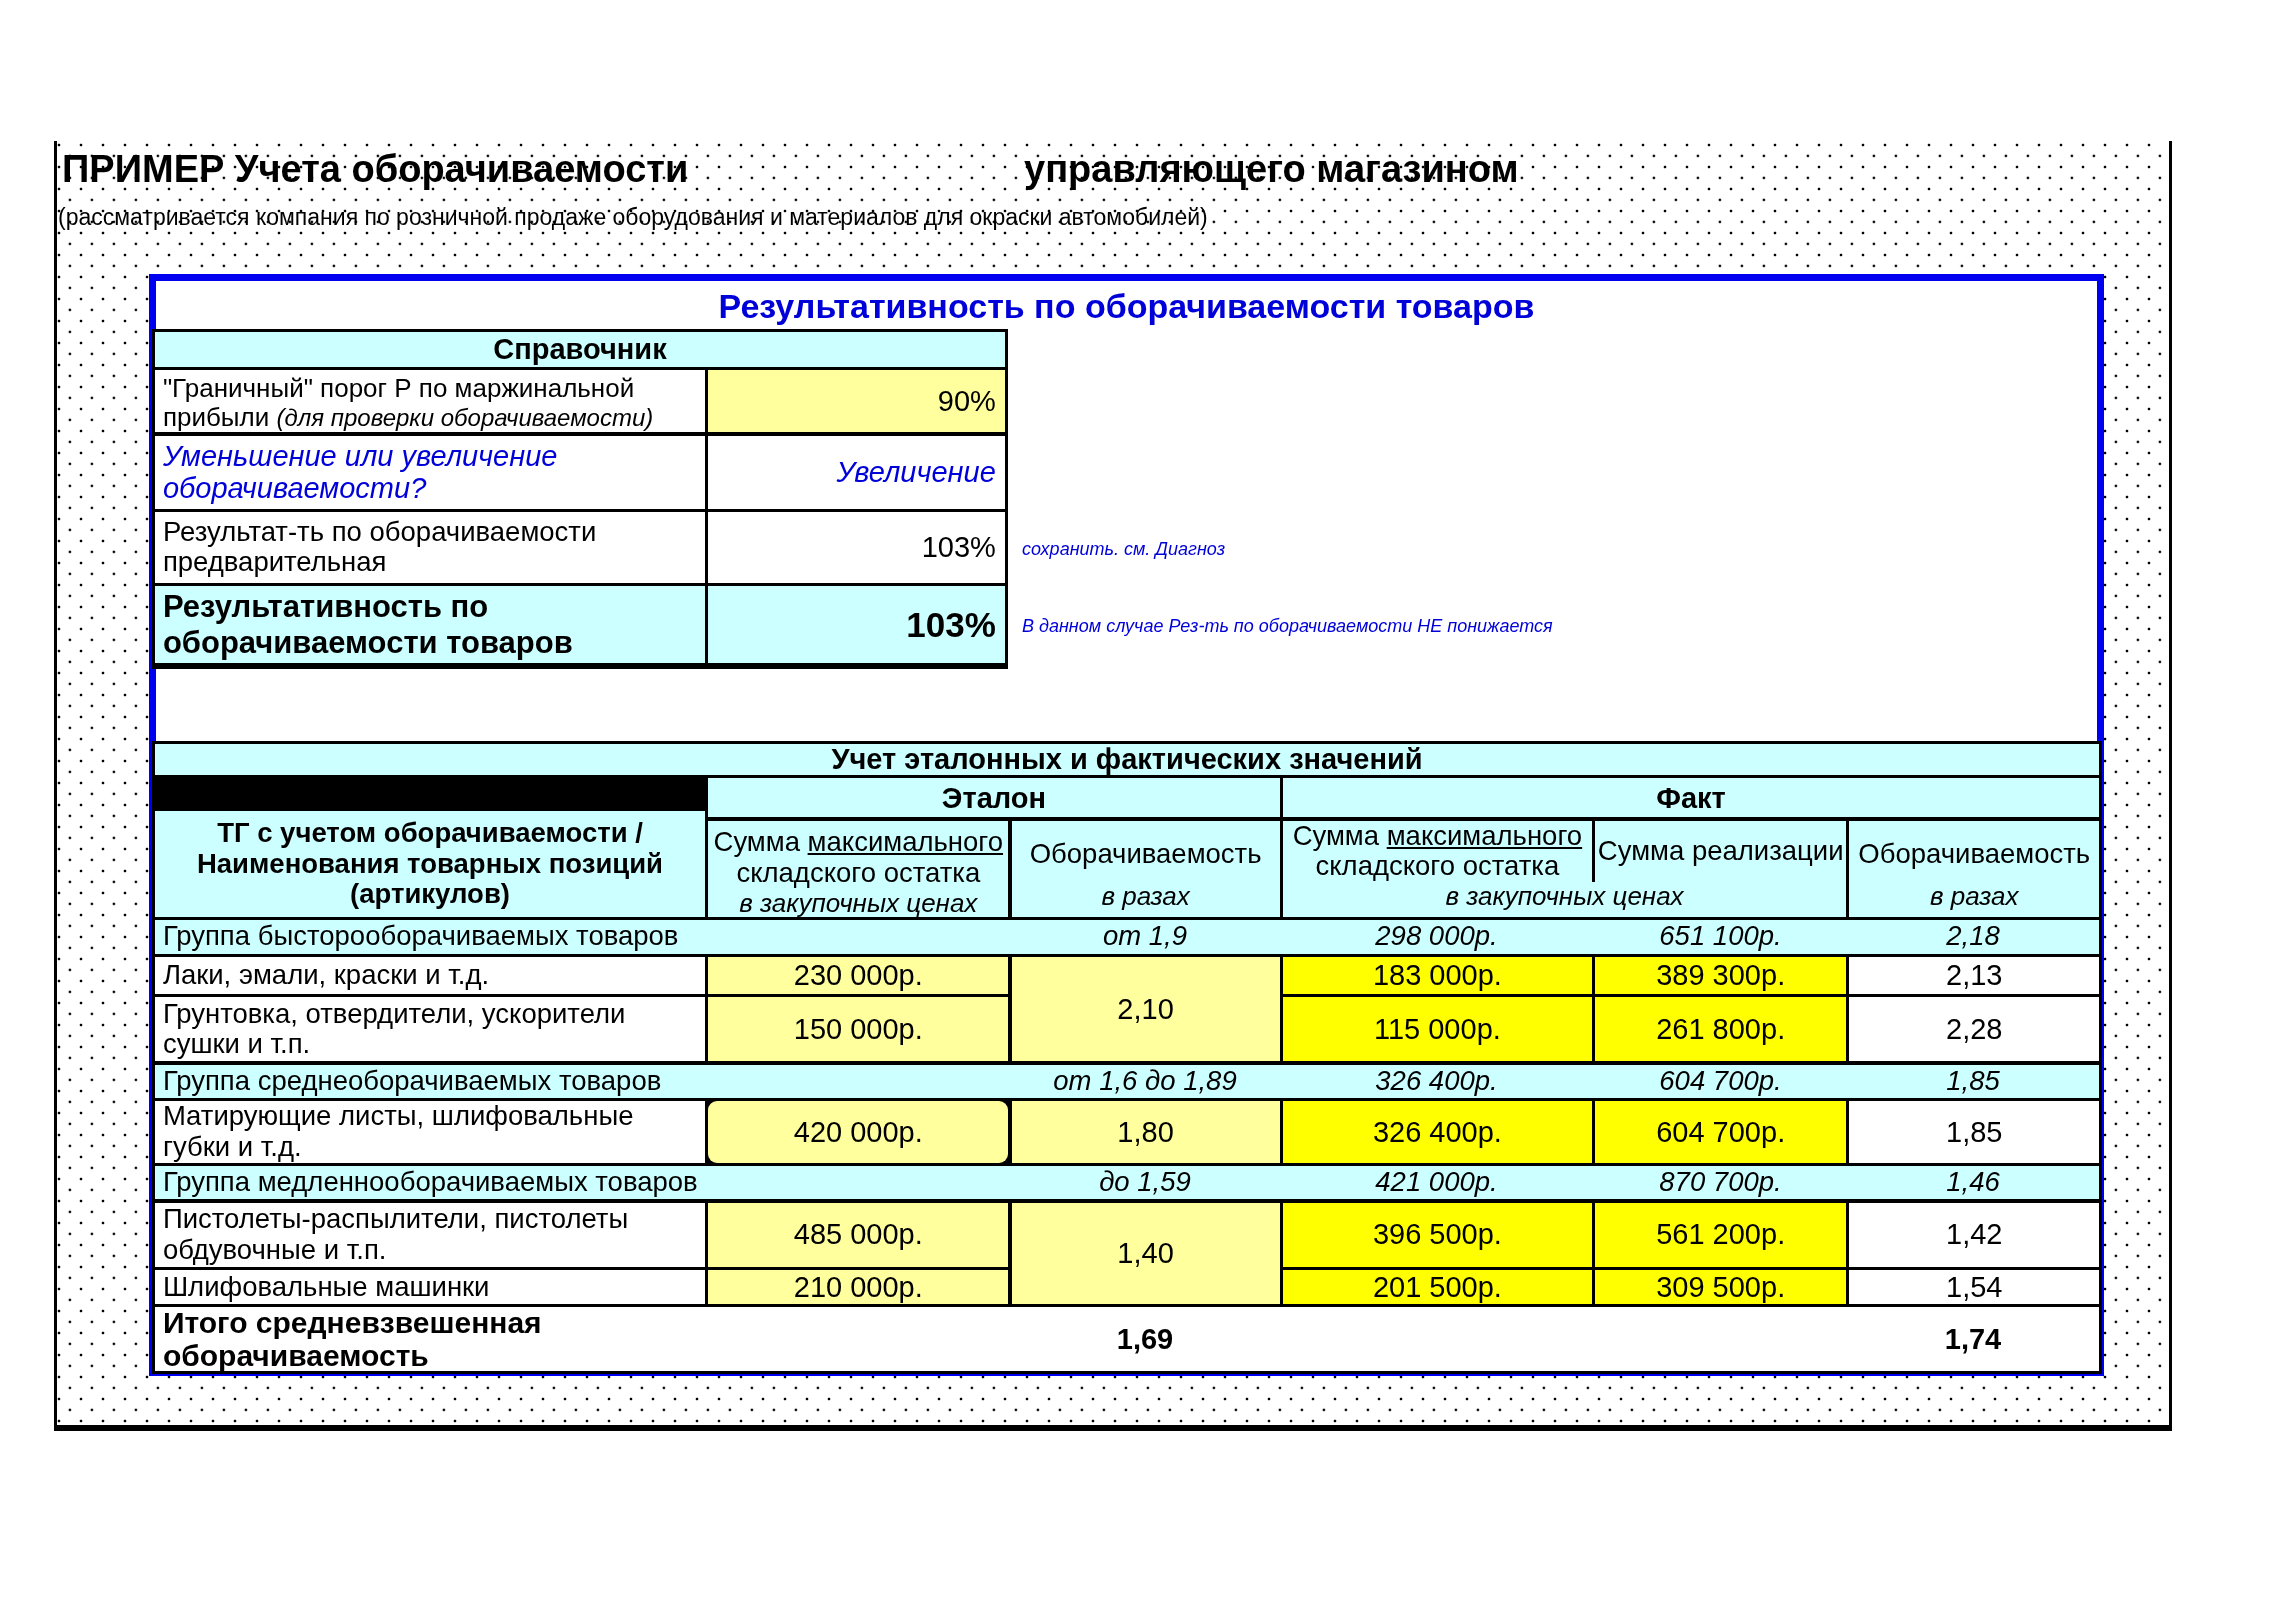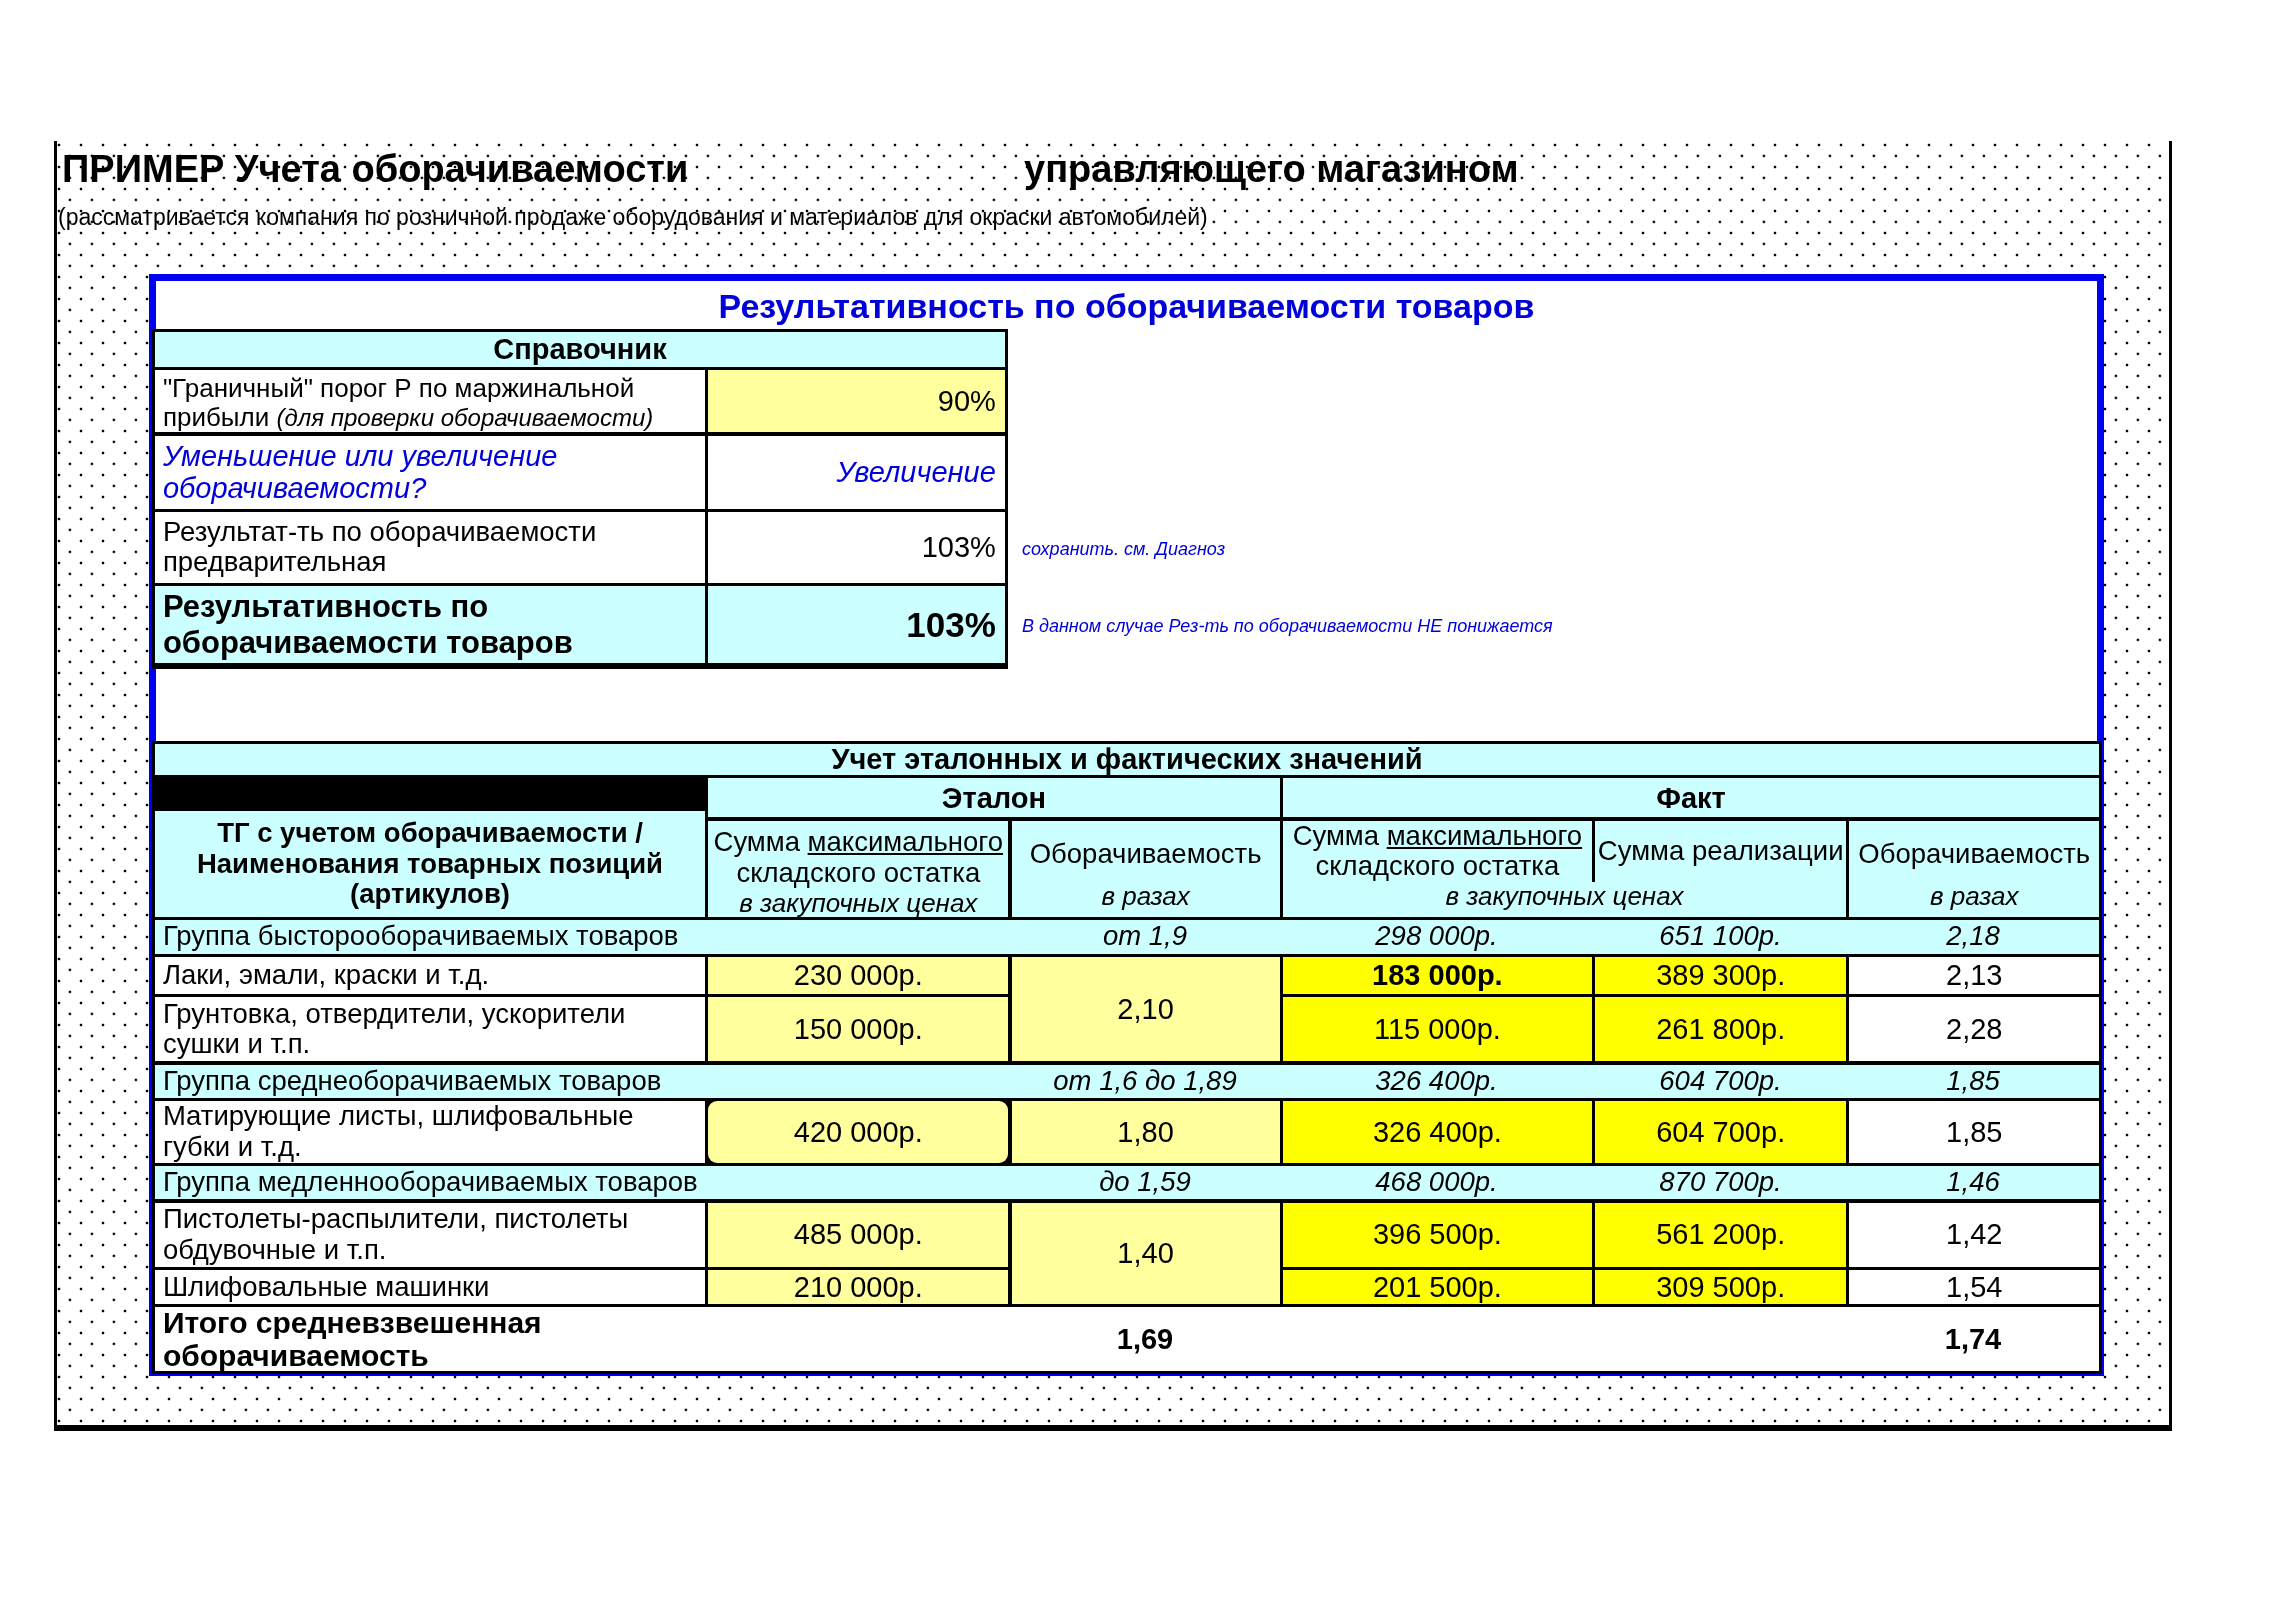--- a/index.html
+++ b/index.html
@@ -171,21 +171,21 @@
     <span class="pl">Группа бысторооборачиваемых товаров</span>
     <div class="zone zone-c it">от 1,9</div>
     <div class="zone zone-d it">298 000р.</div>
     <div class="zone zone-e it">651 100р.</div>
     <div class="zone zone-f it">2,18</div>
   </div>
 
   <div class="cell pl" style="grid-column:1;grid-row:5;">Лаки, эмали, краски и т.д.</div>
   <div class="cell c-py center num" style="grid-column:2;grid-row:5;">230 000р.</div>
   <div class="cell c-py center num" style="grid-column:3;grid-row:5/7;">2,10</div>
-  <div class="cell c-by center num" style="grid-column:4;grid-row:5;font-weight:bold;">183 000р.</div>
+  <div class="cell c-by center num" style="grid-column:4;grid-row:5;">183 000р.</div>
   <div class="cell c-by center num" style="grid-column:5;grid-row:5;">389 300р.</div>
   <div class="cell center num" style="grid-column:6;grid-row:5;">2,13</div>
 
   <div class="cell pl" style="grid-column:1;grid-row:6;">Грунтовка, отвердители, ускорители сушки и т.п.</div>
   <div class="cell c-py center num" style="grid-column:2;grid-row:6;">150 000р.</div>
   <div class="cell c-by center num" style="grid-column:4;grid-row:6;">115 000р.</div>
   <div class="cell c-by center num" style="grid-column:5;grid-row:6;">261 800р.</div>
   <div class="cell center num" style="grid-column:6;grid-row:6;">2,28</div>
 
   <div class="cell c-cyan span-row" style="grid-column:1/7;grid-row:7;">
@@ -199,21 +199,21 @@
   <div class="cell pl" style="grid-column:1;grid-row:8;">Матирующие листы, шлифовальные губки и т.д.</div>
   <div class="cell c-py center num" style="grid-column:2;grid-row:8;border-radius:9px;">420 000р.</div>
   <div class="cell c-py center num" style="grid-column:3;grid-row:8;">1,80</div>
   <div class="cell c-by center num" style="grid-column:4;grid-row:8;">326 400р.</div>
   <div class="cell c-by center num" style="grid-column:5;grid-row:8;">604 700р.</div>
   <div class="cell center num" style="grid-column:6;grid-row:8;">1,85</div>
 
   <div class="cell c-cyan span-row" style="grid-column:1/7;grid-row:9;">
     <span class="pl">Группа медленнооборачиваемых товаров</span>
     <div class="zone zone-c it">до 1,59</div>
-    <div class="zone zone-d it">468 000р.</div>
+    <div class="zone zone-d it">421 000р.</div>
     <div class="zone zone-e it">870 700р.</div>
     <div class="zone zone-f it">1,46</div>
   </div>
 
   <div class="cell pl" style="grid-column:1;grid-row:10;">Пистолеты-распылители, пистолеты обдувочные и т.п.</div>
   <div class="cell c-py center num" style="grid-column:2;grid-row:10;">485 000р.</div>
   <div class="cell c-py center num" style="grid-column:3;grid-row:10/12;">1,40</div>
   <div class="cell c-by center num" style="grid-column:4;grid-row:10;">396 500р.</div>
   <div class="cell c-by center num" style="grid-column:5;grid-row:10;">561 200р.</div>
   <div class="cell center num" style="grid-column:6;grid-row:10;">1,42</div>

